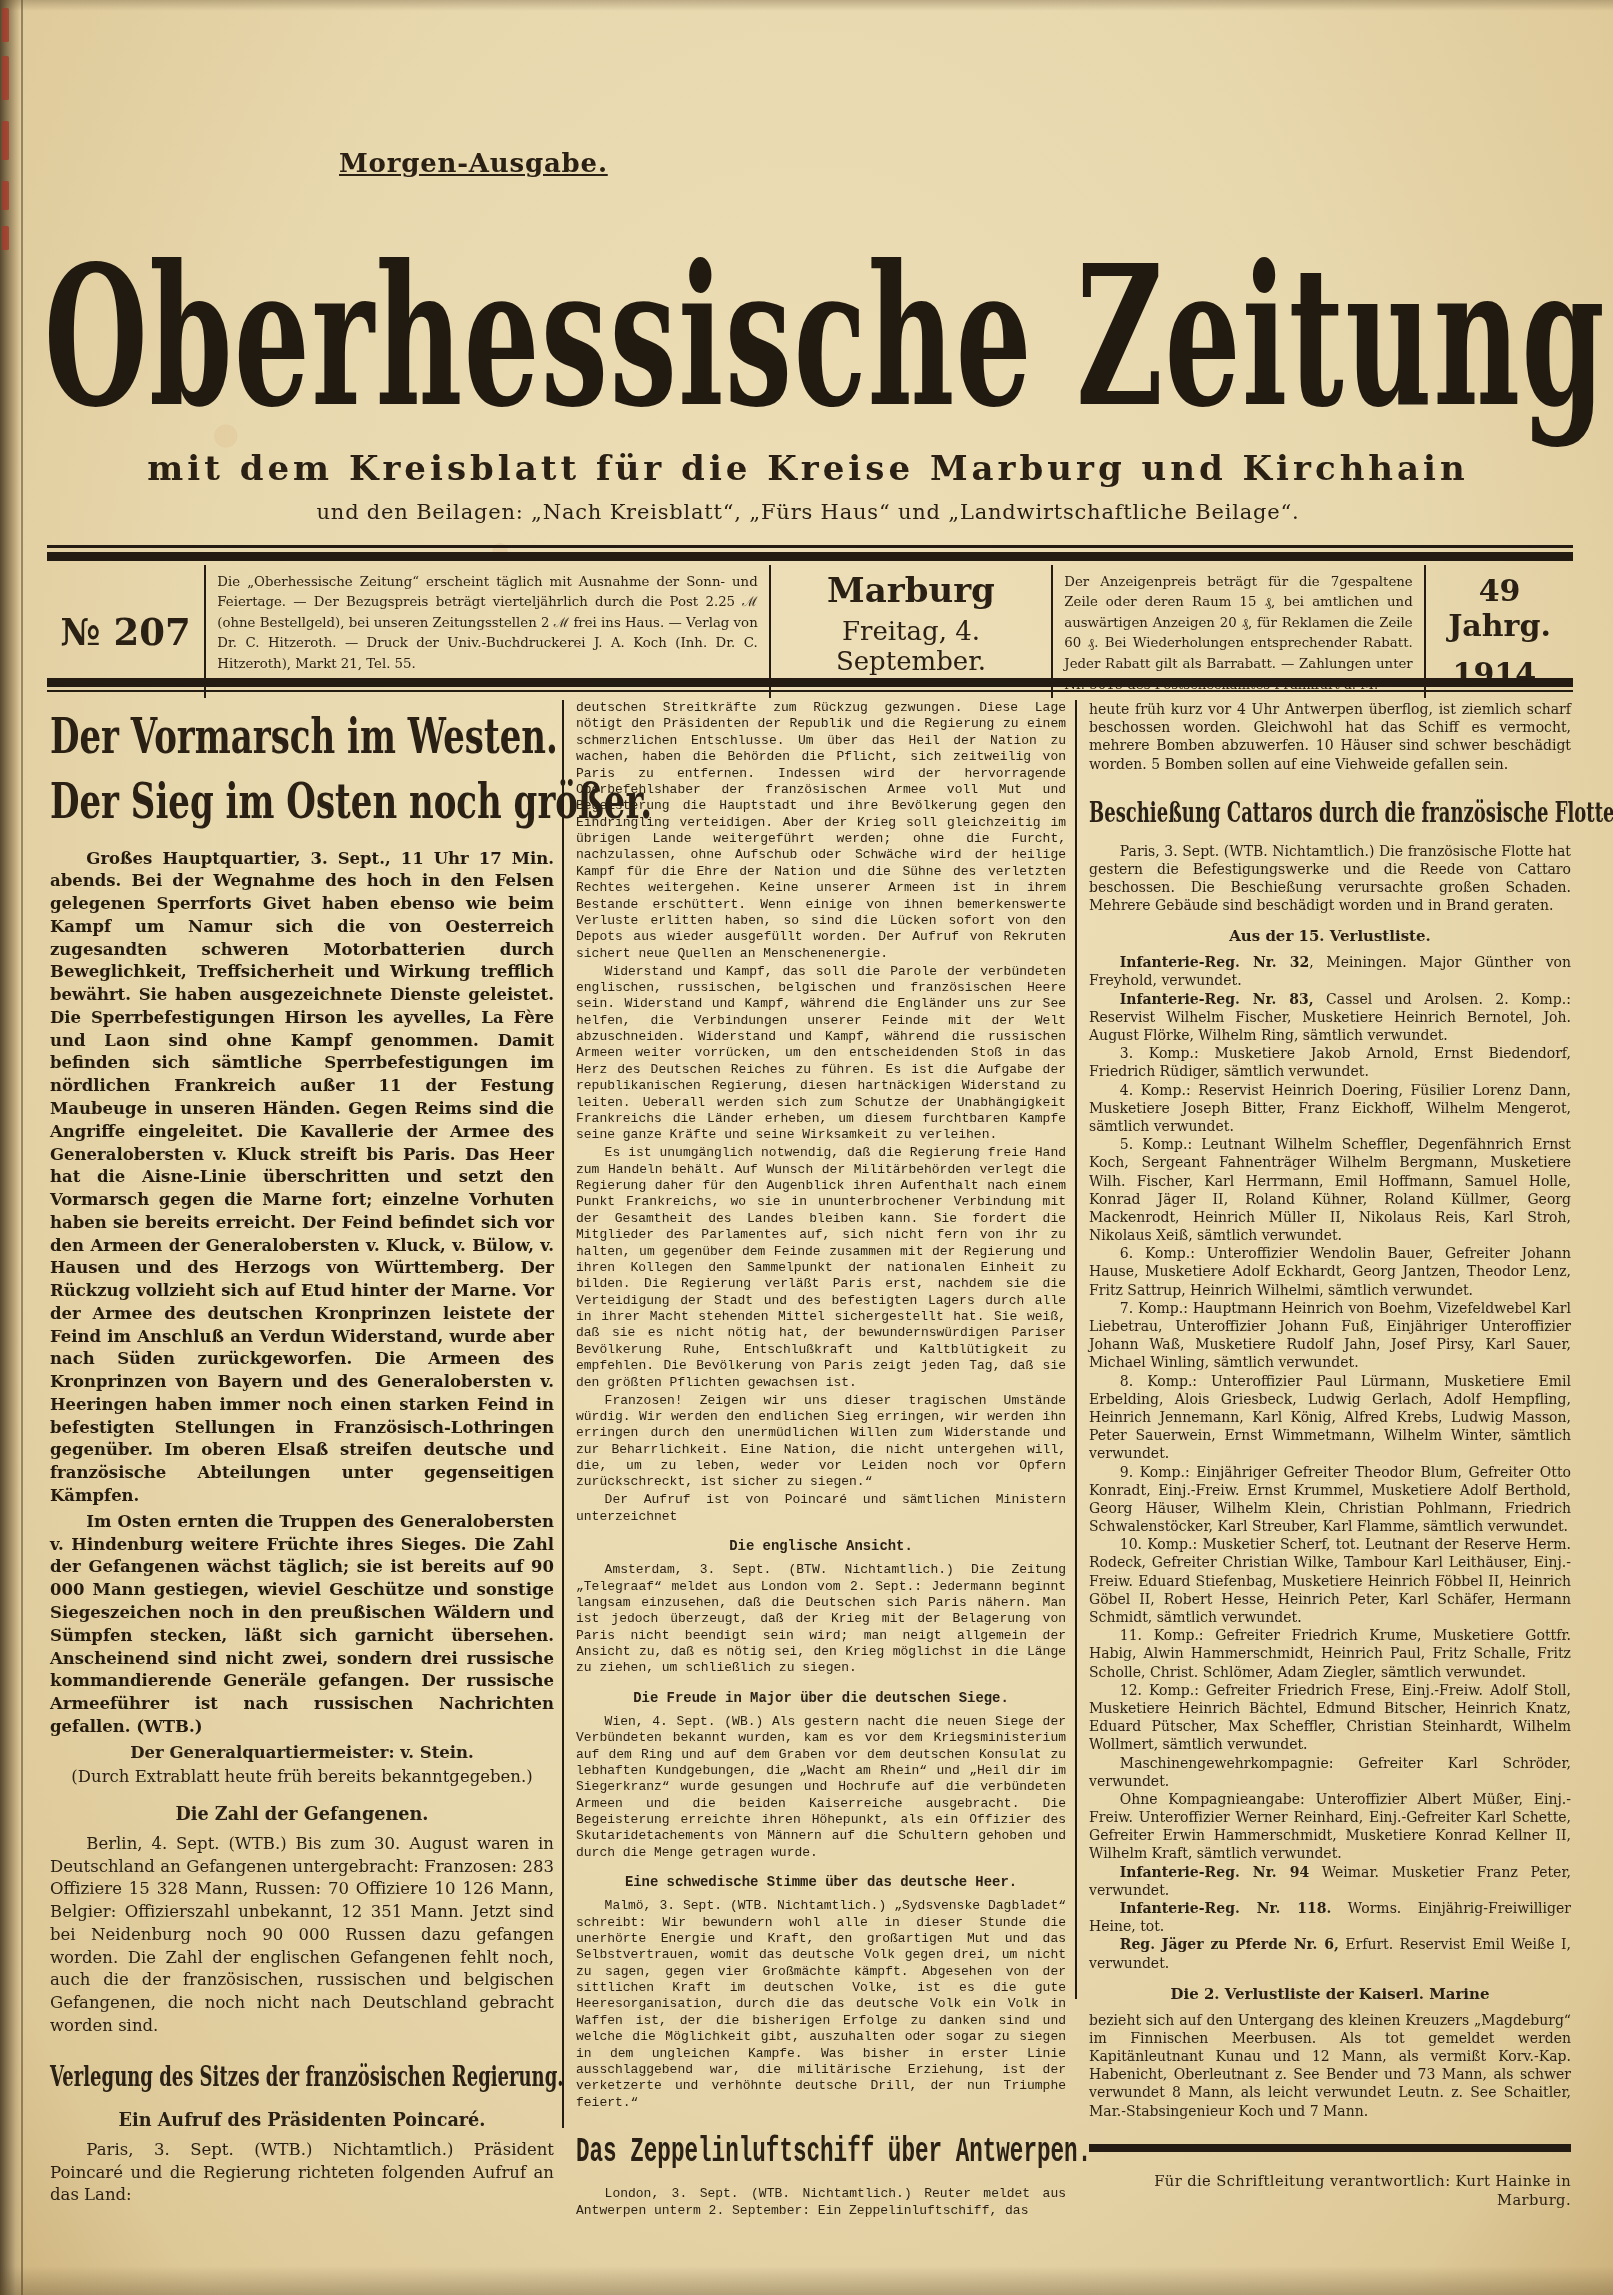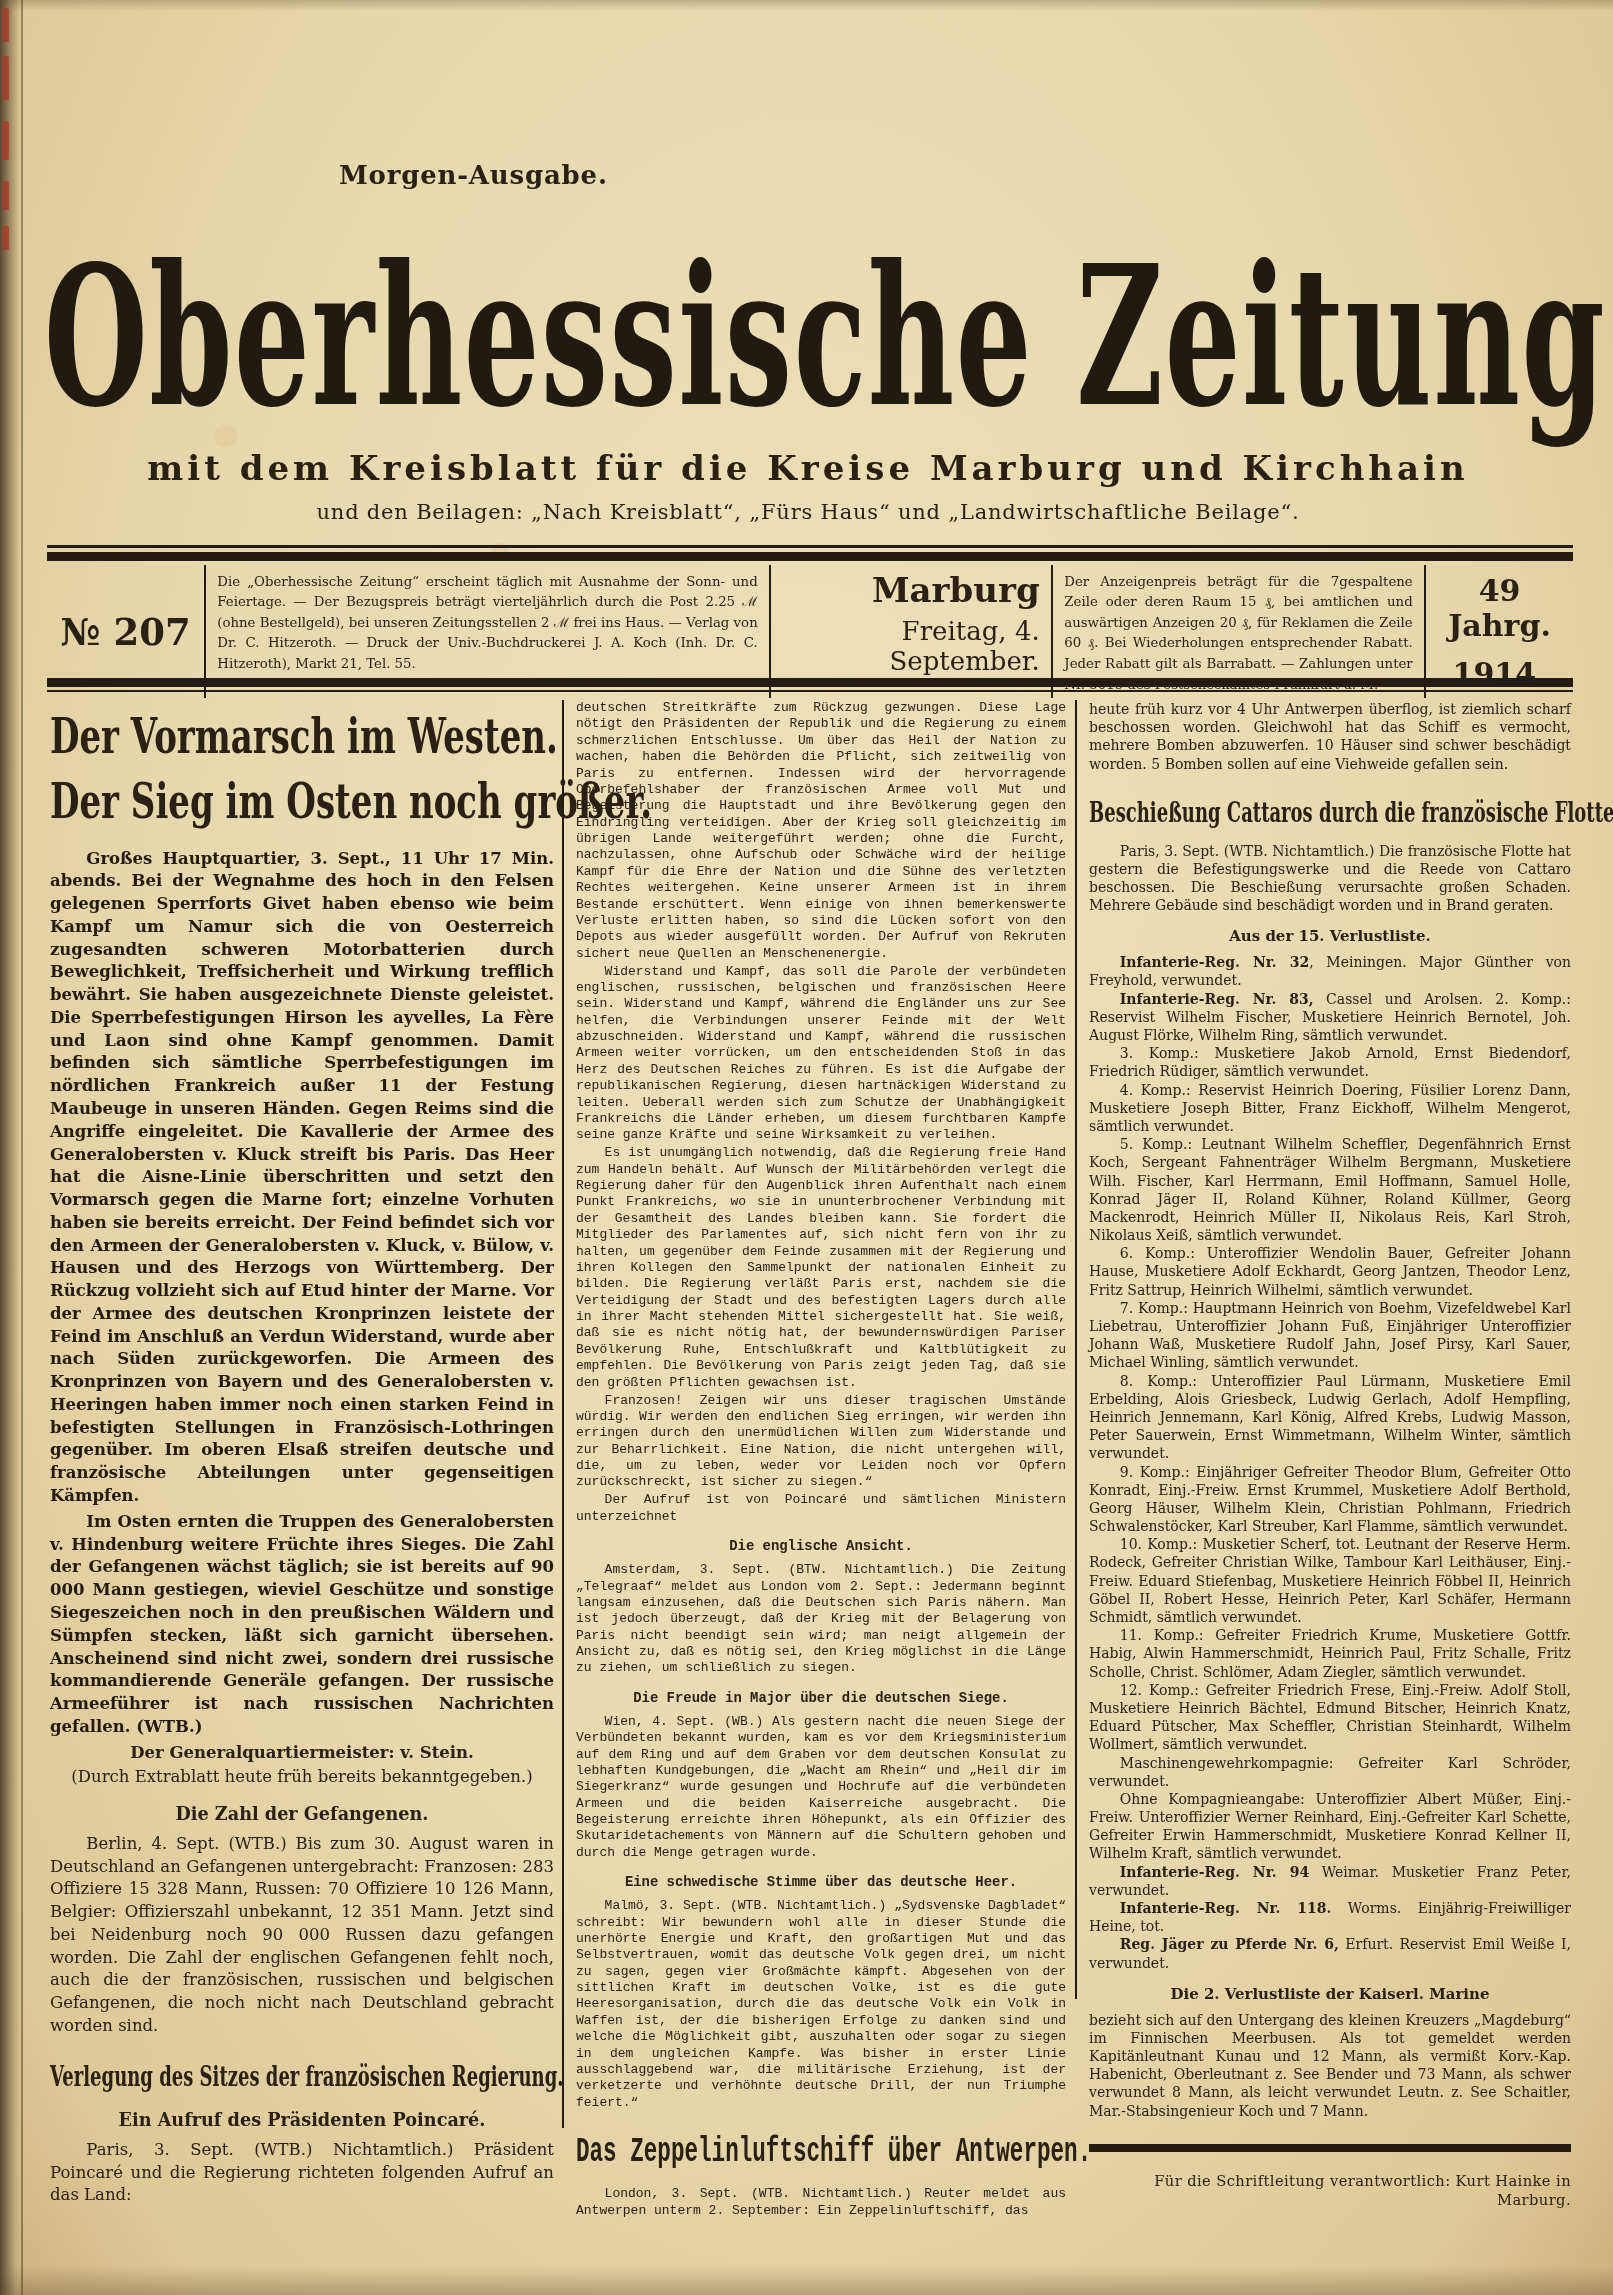--- a/index.html
+++ b/index.html
@@ -20,42 +20,42 @@
   .edge-left{position:absolute;left:0;top:0;width:21px;height:100%;
     background:linear-gradient(90deg,#57482f 0%,#8d7a55 35%,#c3ad80 75%,rgba(195,173,128,0));}
   .edge-line{position:absolute;left:21px;top:0;width:1.6px;height:100%;background:rgba(60,45,25,.45);}
   .edge-bottom{position:absolute;left:0;bottom:0;width:100%;height:29px;
     background:linear-gradient(0deg,rgba(90,70,40,.35),rgba(90,70,40,0));}
   .edge-top{position:absolute;left:0;top:0;width:100%;height:11.3px;
     background:linear-gradient(180deg,rgba(90,70,40,.30),rgba(90,70,40,0));}
   .red-mark{position:absolute;width:7.3px;background:rgba(170,55,40,.75);border-radius:1.6px;}
 
   
-  .edition{position:absolute;left:339px;top:160px;font-size:26px;font-weight:bold;letter-spacing:0.8px;}
+  .edition{position:absolute;left:339px;top:148px;font-size:26px;font-weight:bold;letter-spacing:0.8px;text-decoration:underline;}
   .title{position:absolute;left:44px;top:195px;width:1528px;text-align:center;
     font-size:119px;line-height:1.9;font-weight:bold;letter-spacing:1.6px;color:#211a10;
     transform:scaleY(1.62);transform-origin:50% 30%;white-space:nowrap;}
   .subtitle{position:absolute;left:44px;top:448px;width:1528px;text-align:center;
     font-size:34px;font-weight:bold;letter-spacing:4px;white-space:nowrap;}
   .subtitle2{position:absolute;left:44px;top:500px;width:1528px;text-align:center;
     font-size:21px;letter-spacing:0.8px;white-space:nowrap;}
 
   .drule1{position:absolute;left:47px;top:545px;width:1526px;height:4px;
     border-top:3.2px solid #241c12;border-bottom:9px solid #241c12;}
   .drule2{position:absolute;left:47px;top:678px;width:1526px;height:3.2px;
     border-top:9.7px solid #241c12;border-bottom:2.4px solid #241c12;}
 
   
   .ibar{position:absolute;left:47px;top:565px;width:1526px;height:110px;
     display:grid;grid-template-columns:157px 565px 282px 373px auto;}
   .ibar>div{padding:3.2px 11.3px;}
   .ibar>div+div{border-left:2.4px solid #241c12;}
   .ib-issue{display:flex;align-items:center;justify-content:center;font-size:37px;font-weight:bold;}
   .ib-small{font-size:13.3px;line-height:1.55;text-align:justify;padding-top:6.5px !important;}
-  .ib-place{text-align:right;}
+  .ib-place{text-align:center;}
   .ib-place .pl{font-size:34px;font-weight:bold;margin-top:1.6px;}
   .ib-place .dt{font-size:26px;margin-top:6.5px;}
   .ib-year{text-align:center;font-weight:bold;font-size:30px;padding-top:8px !important;}
   .ib-year .y2{margin-top:13px;}
 
   
   .col{position:absolute;top:700px;}
   .col-1{left:50px;width:504px;font-size:16.5px;line-height:1.38;}
   .col-2{left:576px;width:490px;font-size:13px;line-height:1.26;font-family:Liberation Mono, monospace;}
   .col-3{left:1089px;width:482px;font-size:14px;line-height:1.3;}

